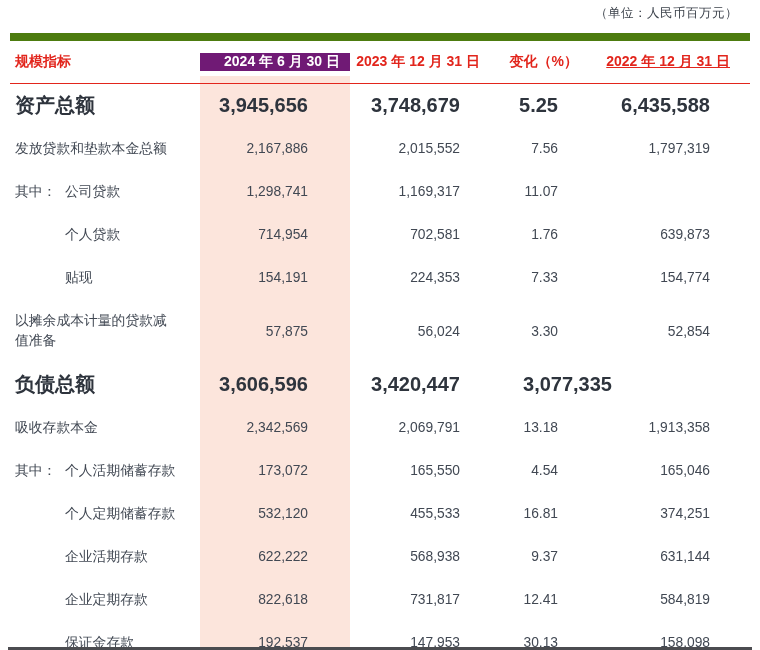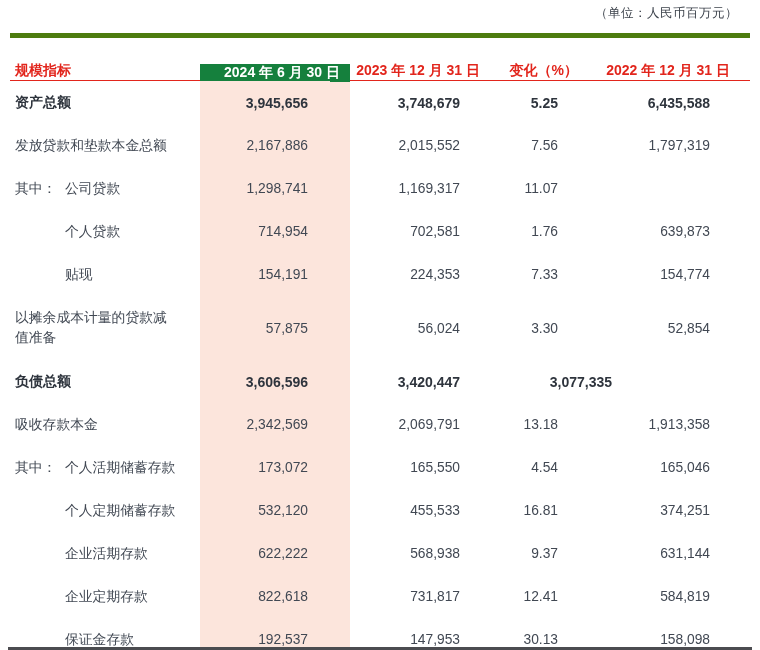--- a/index.html
+++ b/index.html
@@ -22,52 +22,52 @@
   }
 
   .fin-table {
     position: absolute;
     top: 33px; left: 10px; right: 10px;
   }
 
   
   .thead {
     display: flex;
-    border-top: 5px solid #4d7c0f;
+    border-top: 8px solid #4d7c0f;
     border-bottom: 1.5px solid #e2251c;
     height: 42px;
-    align-items: flex-end;
+    align-items: center;
   }
   .th {
     display: flex; align-items: center;
     font-size: 14px; font-weight: bold;
     color: #e2251c;
     white-space: nowrap;
   }
   .th-label { width: 190px; padding-left: 5px; box-sizing: border-box; }
   .th-c1 {
     width: 150px; box-sizing: border-box;
-    background: #15803d; color: #ffffff;
+    background: #701a75; color: #ffffff;
     justify-content: flex-end; padding-right: 10px;
     margin-top: -2px; margin-bottom: -1.5px;
   }
   .th-c2 { width: 130px; justify-content: flex-end; }
   .th-c3 { width: 98px;  justify-content: flex-end; }
-  .th-c4 { width: 172px; justify-content: flex-end; padding-right: 20px; box-sizing: border-box; }
+  .th-c4 { width: 172px; justify-content: flex-end; padding-right: 20px; box-sizing: border-box; text-decoration: underline; }
 
   
   .row {
     display: flex;
     min-height: 43px;
     align-items: stretch;
     font-size: 13.8px;
     color: #414853;
   }
   .row.tall { min-height: 64px; }
-  .row.bold { font-weight: bold; color: #2e343d; font-size: 14px; }
+  .row.bold { font-weight: bold; color: #2e343d; font-size: 20px; }
 
   .cell { display: flex; align-items: center; box-sizing: border-box; }
   .label-cell { width: 190px; padding-left: 5px; line-height: 1.45; }
   .label-cell.indent { padding-left: 55px; }
   .prefix { display: inline-block; width: 50px; flex: none; align-self: center; }
   .prefix:empty { display: none; }
   .label-text.narrow { display: inline-block; width: 158px; }
 
   .c1 {
     width: 130px; background: #fce5dc;

